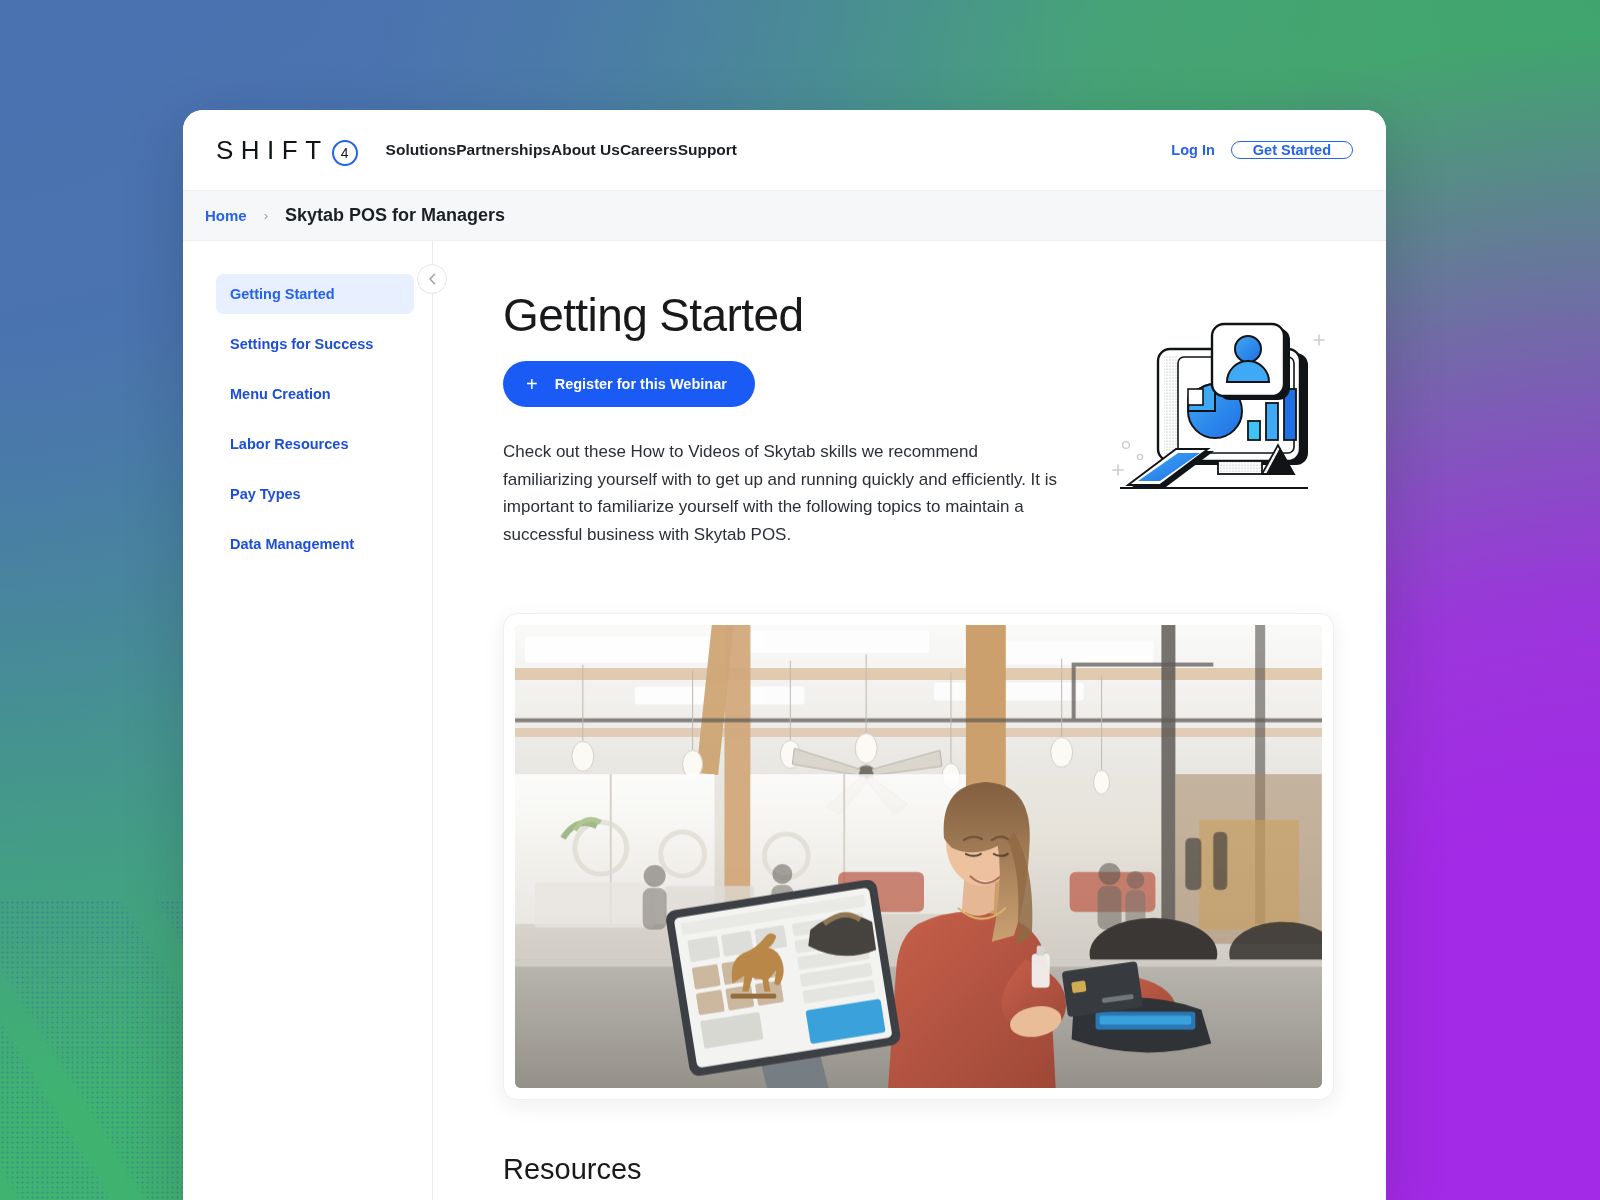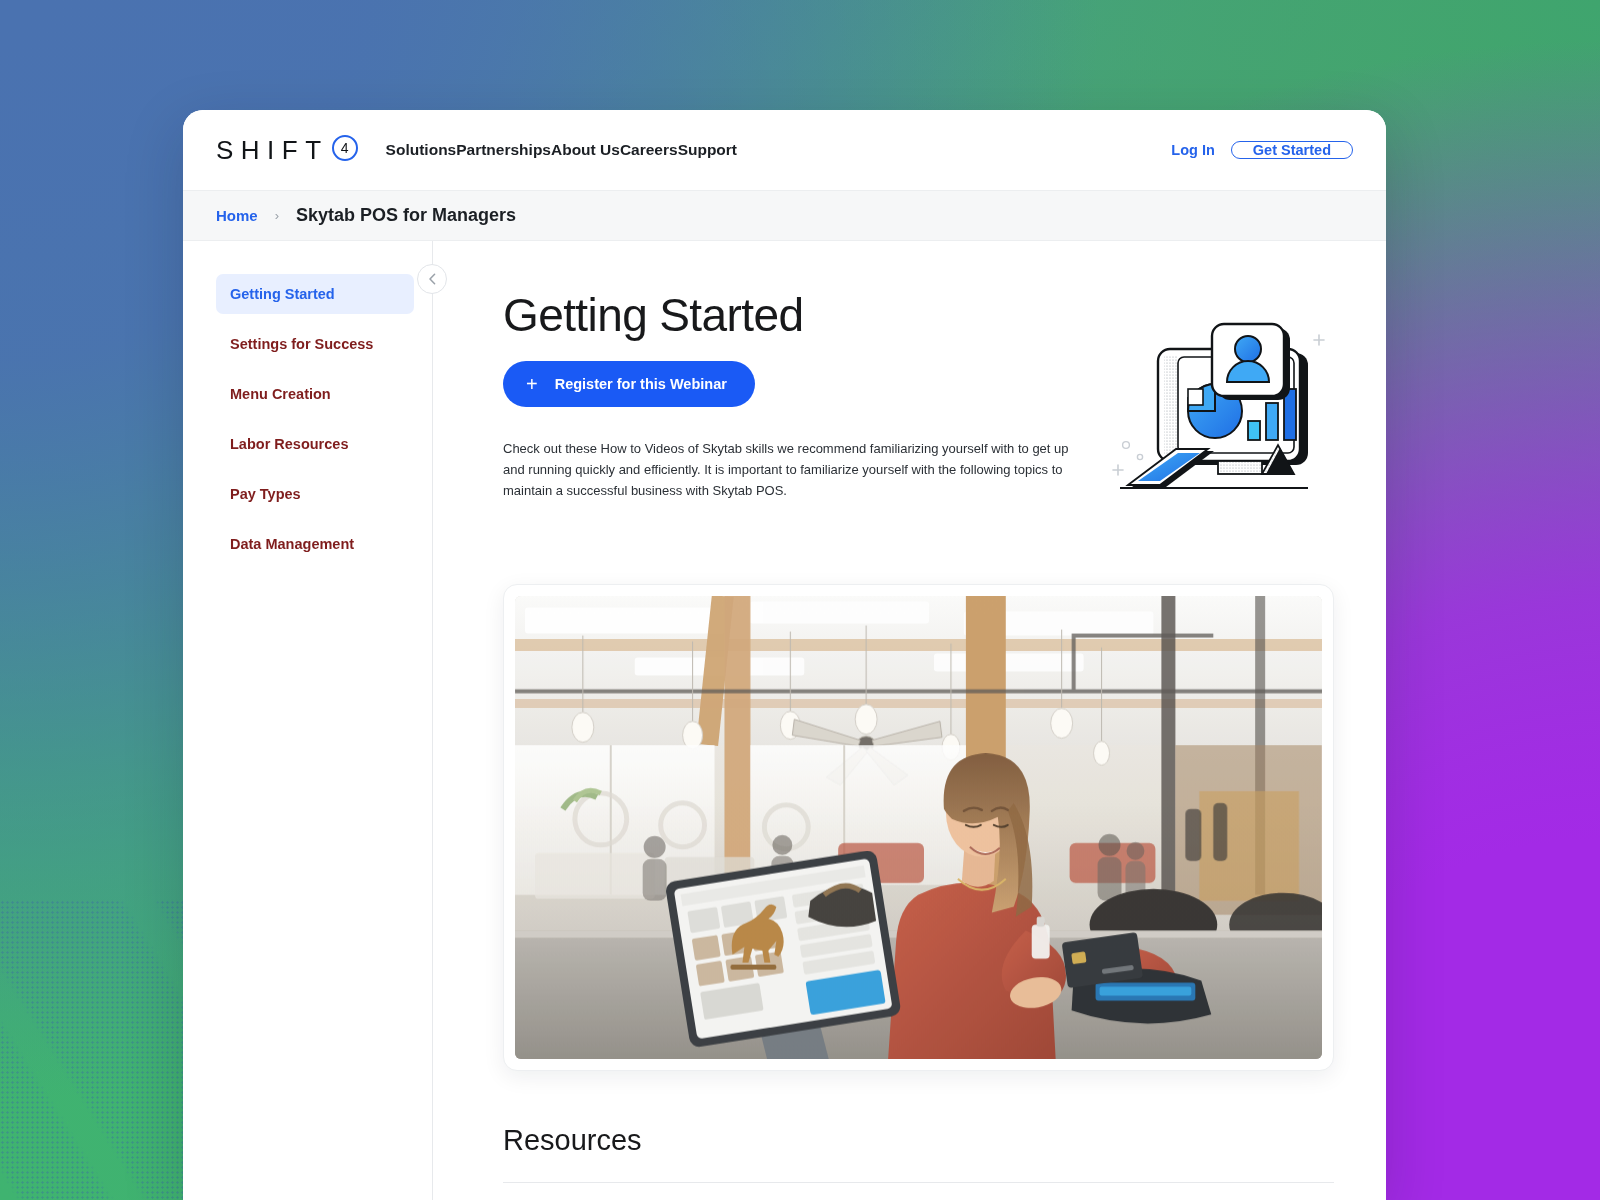--- a/index.html
+++ b/index.html
@@ -51,21 +51,21 @@
     box-shadow:0 18px 60px rgba(16,24,40,0.18);
   }
 
   
   .topnav {
     height:80px;
     display:flex; align-items:center;
     padding:0 33px;
     background:#fff;
   }
-  .logo { display:flex; align-items:flex-start; gap:2px; margin-right:28px; }
+  .logo { display:flex; align-items:flex-end; gap:2px; margin-right:28px; }
   .logo-word {
     font-size:26px; font-weight:400; letter-spacing:7.5px;
     color:#111417; font-family:"Liberation Sans", sans-serif;
   }
   .logo-mark {
     width:26px; height:26px; border-radius:50%;
     border:2px solid #2563eb;
     display:flex; align-items:center; justify-content:center;
     font-size:14px; font-weight:500; color:#111417;
     margin-left:1px;
@@ -84,37 +84,37 @@
     white-space:nowrap;
   }
 
   
   .breadcrumb {
     height:51px;
     background:#f6f7f8;
     border-top:1px solid #eceef0;
     border-bottom:1px solid #eceef0;
     display:flex; align-items:center; gap:17px;
-    padding:0 33px;
+    padding:0 22px;
   }
   .crumb-home { font-size:15px; font-weight:700; color:#2563eb; cursor:pointer; }
   .crumb-sep { font-size:13px; color:#9aa1a9; }
   .crumb-current { font-size:18px; font-weight:600; color:#1b1f24; }
 
   
   .body-wrap { display:flex; height:calc(1090px - 80px - 51px); position:relative; }
 
   .sidebar {
     width:249px; flex:none;
     padding:33px 18px 0 33px;
     background:#fff;
     position:relative;
   }
   .side-item {
-    font-size:14.5px; font-weight:700; color:#7f1d1d;
+    font-size:14.5px; font-weight:700; color:#1d4ed8;
     padding:12px 14px; border-radius:7px;
     cursor:pointer; margin-bottom:10px;
     white-space:nowrap;
   }
   .side-item.active { background:#e8efff; color:#2563eb; }
 
   .side-divider {
     position:absolute; left:249px; top:0; bottom:0;
     width:1px; background:#e7e9ec;
   }
@@ -140,21 +140,21 @@
     background:#1a5af5; color:#fff;
     border:none; border-radius:999px;
     padding:13px 28px 13px 23px;
     font-size:14.5px; font-weight:700;
     font-family:"Liberation Sans", sans-serif;
     cursor:pointer;
   }
   .cta .plus { font-size:20px; font-weight:400; line-height:1; }
   .lede {
     margin-top:31px;
-    font-size:13px; line-height:1.62; color:#2b3036; font-weight:400;
+    font-size:17px; line-height:1.62; color:#2b3036; font-weight:400;
   }
 
   .hero-art { width:240px; flex:none; margin-left:24px; margin-top:14px; }
 
   
   .media-card {
     margin-top:65px;
     width:831px; height:487px;
     background:#fff;
     border:1px solid #edeff1;

